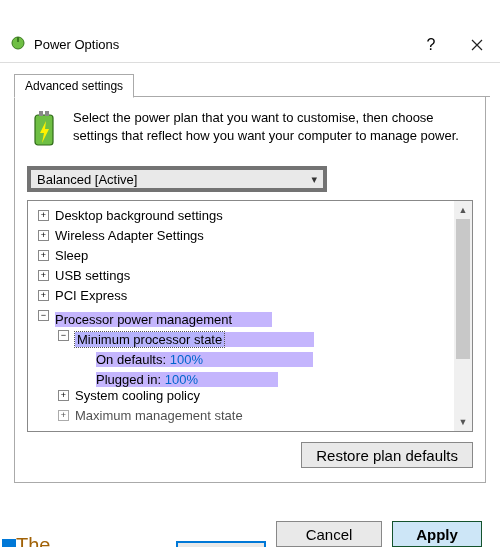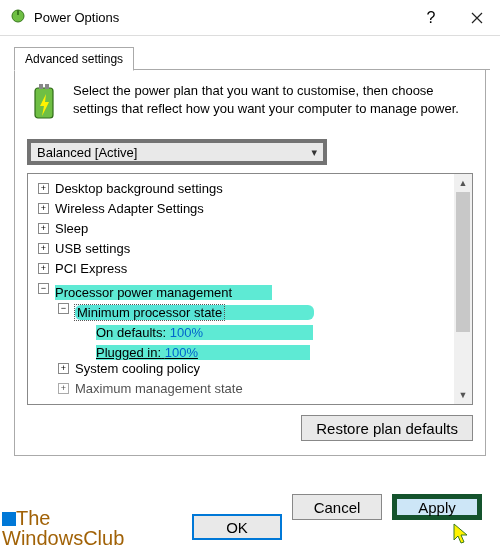--- a/index.html
+++ b/index.html
@@ -1,17 +1,17 @@
 <!DOCTYPE html>
 <html><head>
 <meta charset="utf-8">
 <style>
   * { box-sizing: border-box; }
   body { margin: 0; font-family: "Segoe UI", Tahoma, sans-serif; font-size: 13px; background: #fff; width: 500px; height: 547px; overflow: hidden; }
-  .titlebar { height: 36px; display: flex; align-items: center; padding: 0 0 0 10px; border-bottom: 1px solid #ddd; }
+  .titlebar { height: 36px; display: flex; align-items: center; padding: 0 0 0 10px; border-bottom: 1px solid #ddd; margin-top: 27px; }
   .titlebar .icon { margin-right: 8px; }
   .titlebar .title { flex: 1; font-size: 13px; }
   .titlebar .wbtn { width: 46px; height: 36px; display: flex; align-items: center; justify-content: center; }
   .titlebar .wbtn svg, .titlebar .wbtn span { pointer-events: none; }
   .tabstrip { padding: 10px 10px 0 14px; position: relative; }
   .tab { display: inline-block; padding: 4px 10px; border: 1px solid #aaa; border-bottom: 1px solid #fff; background: #fff; position: relative; top: 1px; font-size: 12px; }
   .tabline { border-bottom: 1px solid #aaa; margin-top: -1px; }
   .panel { margin: 0 14px 10px 14px; border: 1px solid #aaa; border-top: none; padding: 12px 12px 14px 12px; }
   .info { display: flex; gap: 12px; margin-bottom: 14px; }
   .info-icon { flex: 0 0 34px; }
@@ -22,27 +22,27 @@
   .tree { flex: 1; padding: 4px 2px; overflow: hidden; }
   .scrollbar { width: 18px; background: #f0f0f0; display: flex; flex-direction: column; }
   .sb-btn { height: 18px; display: flex; align-items: center; justify-content: center; font-size: 9px; color: #555; }
   .sb-track { flex: 1; background: #f0f0f0; position: relative; }
   .sb-thumb { position: absolute; left: 2px; right: 2px; top: 0; height: 140px; background: #c8c8c8; }
   .row { display: flex; align-items: center; height: 20px; white-space: nowrap; }
   .pm { width: 11px; height: 11px; border: 1px solid #888; display: inline-flex; align-items: center; justify-content: center; font-size: 9px; line-height: 1; margin-right: 6px; background: #fff; flex-shrink: 0; }
   .ind1 { padding-left: 8px; }
   .ind2 { padding-left: 28px; }
   .ind3nl { padding-left: 66px; }
-  .hl { background: #5eead4; display: inline-block; margin-top: 9px; }
+  .hl { background: #c4b5fd; display: inline-block; margin-top: 9px; }
   .sel { background: #00a2ed12; outline: 1px dotted #555; padding: 0 2px; }
   .val { color: #0066cc; }
   .restore-row { display: flex; justify-content: flex-end; margin-top: 10px; }
   .btn { height: 26px; border: 1px solid #888; background: #e9e9e9; padding: 0 14px; font-family: inherit; font-size: 15px; display: inline-flex; align-items: center; justify-content: center; }
   .btn.primary { border: 2px solid #0078d7; }
-  .btn.hover { background: #cde6f7; border: 5px solid #14532d; }
+  .btn.hover { background: #cde6f7; border: 1px solid #14532d; font-weight: bold; }
   .footer { display: flex; justify-content: flex-end; gap: 10px; padding: 8px 18px 18px 18px; align-items: center; position: relative; }
   .watermark { position: absolute; left: 2px; bottom: 10px; font-size: 20px; line-height: 1; color: #a16207; font-weight: 400; }
   .wm-sq { display: inline-block; width: 14px; height: 14px; background: #0078d7; vertical-align: -1px; }
   .cursor { position: absolute; right: 28px; bottom: 12px; pointer-events: none; }
 </style>
 </head>
 <body>
 
 <div class="titlebar">
   <span class="icon">
@@ -107,27 +107,27 @@
           <span class="pm">+</span>
           <span>PCI Express</span>
         </div>
 
       <div class="row ind1">
           <span class="pm">−</span>
           <span class="hl" style="padding-right:40px;">Processor power management</span>
         </div>
       <div class="row ind2">
           <span class="pm">−</span>
-          <span class="hl" style="padding-right:90px;border-radius:6px;"><span class="sel">Minimum processor state</span></span>
+          <span class="hl" style="padding-right:90px;"><span class="sel">Minimum processor state</span></span>
         </div>
       <div class="row ind3nl">
           <span class="hl" style="padding-right:110px;"><span>On defaults:</span> <span class="val">100%</span></span>
         </div>
       <div class="row ind3nl">
-          <span class="hl" style="padding-right:112px;text-decoration:underline;"><span>Plugged in:</span> <span class="val">100%</span></span>
+          <span class="hl" style="padding-right:80px;"><span>Plugged in:</span> <span class="val">100%</span></span>
         </div>
       <div class="row ind2">
           <span class="pm">+</span>
           <span>System cooling policy</span>
         </div>
       <div class="row ind2" style="opacity:.7;">
           <span class="pm">+</span>
           <span>Maximum management state</span>
         </div>
     </div>
@@ -144,18 +144,18 @@
     <button class="btn">Restore plan defaults</button>
   </div>
 </div>
 
 <div class="footer">
   <div class="watermark">
     <span class="wm-sq"></span><span>The</span><br>
     <span>WindowsClub</span>
   </div>
   <button class="btn primary" style="width:90px;margin-top:40px;">OK</button>
-  <button class="btn" style="width:90px;">Cancel</button>
+  <button class="btn" style="width:106px;">Cancel</button>
   <button class="btn hover" style="width:90px;">Apply</button>
   <svg class="cursor" width="20" height="24" viewBox="0 0 20 24">
       <path d="M2 2 L2 18 L6 14 L9 21 L12 20 L9 13 L15 13 Z" fill="#fff200" stroke="#3a7a1f" stroke-width="1"></path>
     </svg>
 </div>
 
 </body></html>

